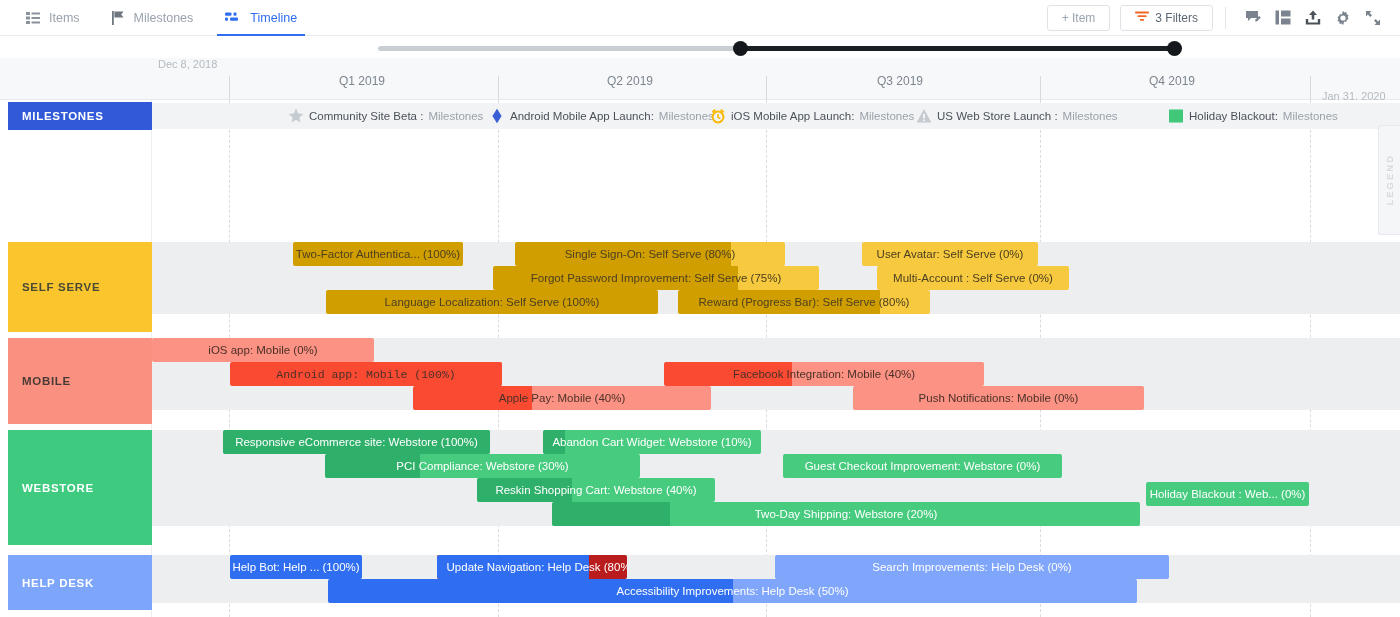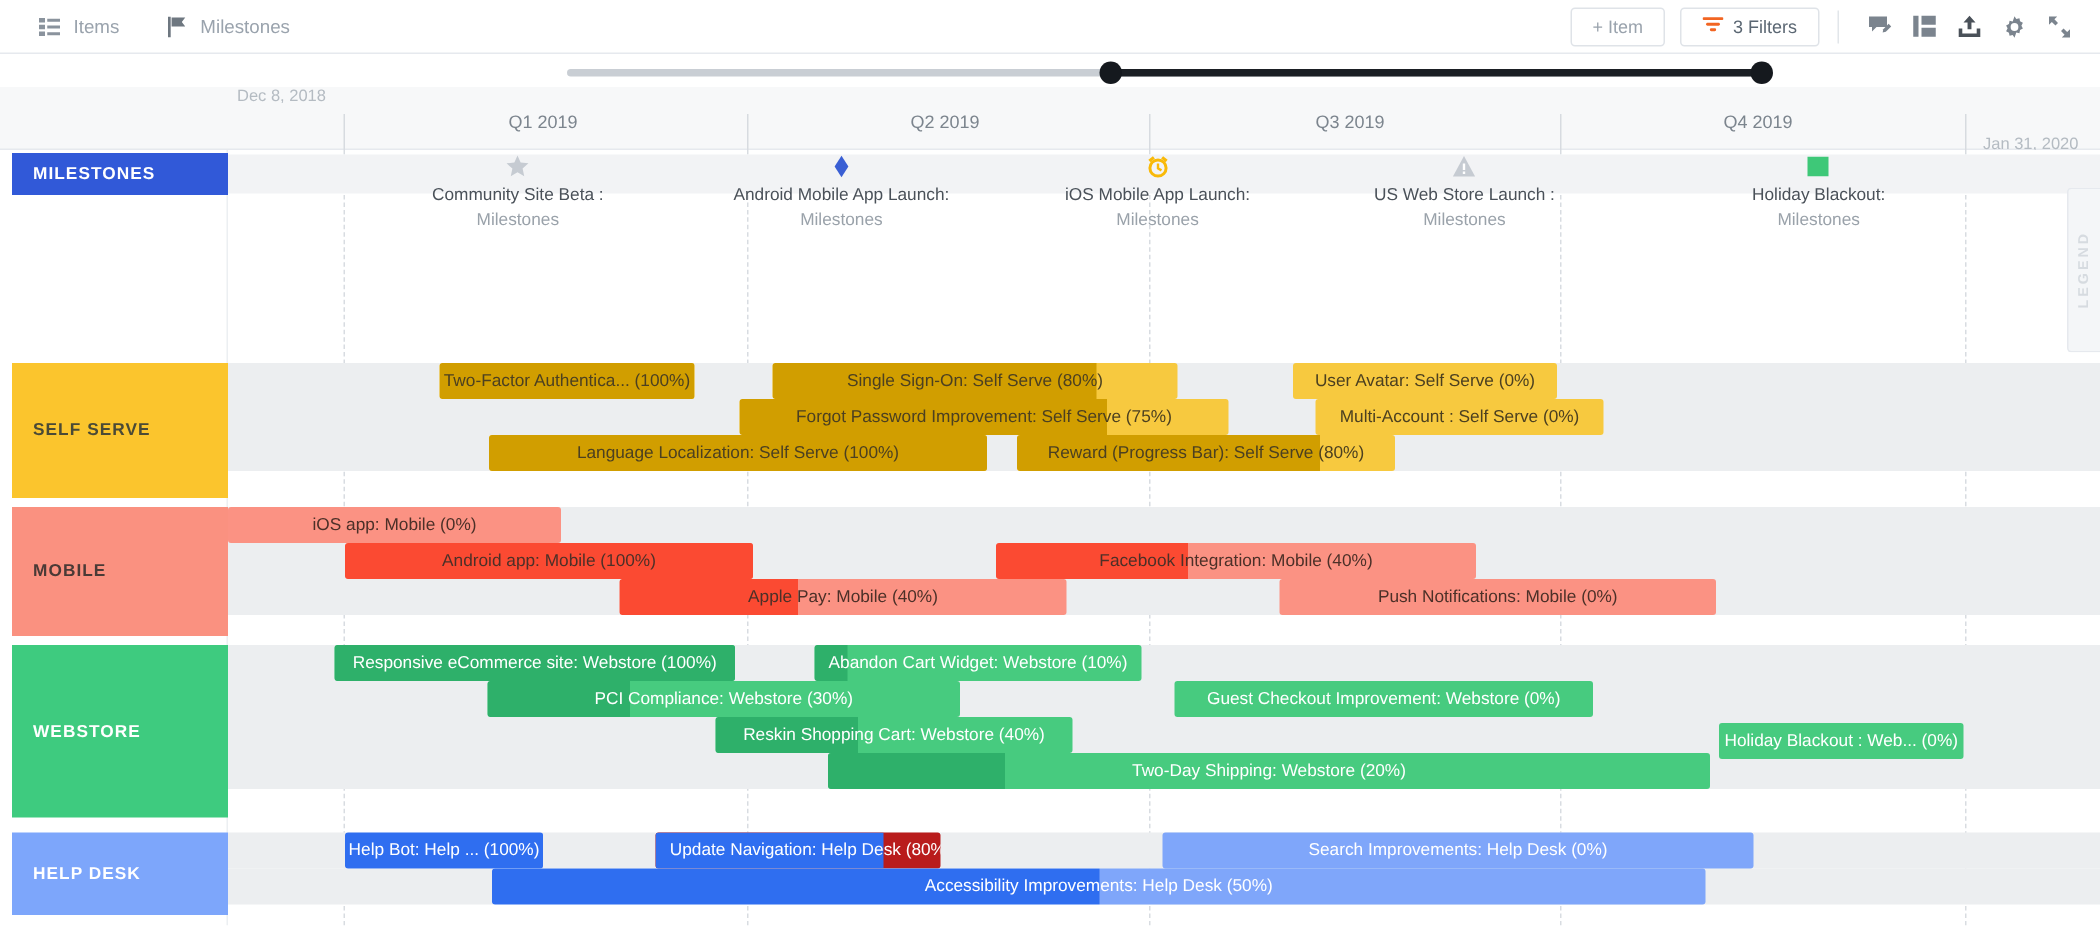--- a/index.html
+++ b/index.html
@@ -112,21 +112,21 @@
   }
   .bar .fill {
     position: absolute; left: 0; top: 0; bottom: 0; border-radius: 2px 0 0 2px;
   }
   .bar .txt { position: relative; z-index: 2; padding: 0 8px; }
 
   
   .msrow { position: absolute; left: 152px; right: 0; height: 26px; background: #f2f3f5; }
   .milestone {
     position: absolute; display: flex; align-items: center; gap: 5px;
-    height: 26px; font-size: 11.5px; color: #4a5159; z-index: 3; cursor: pointer; flex-direction: column;
+    height: 26px; font-size: 11.5px; color: #4a5159; z-index: 3; cursor: pointer;
   }
   .ms-label-sub { color: #9aa2aa; }
 
   .legendtab {
     position: absolute; right: 0; top: 125px; width: 22px; height: 110px;
     background: #f4f6f8; border: 1px solid #e6e9ee; border-right: none;
     border-radius: 3px 0 0 3px;
     display: flex; align-items: center; justify-content: center;
     z-index: 6; cursor: pointer;
   }
@@ -158,20 +158,31 @@
     <div class="tab">
       <span class="ic">
         <svg width="13" height="14" viewBox="0 0 13 14">
           <rect x="0" y="0" width="1.8" height="14" fill="#6e7780"></rect>
           <path d="M2.4 0.6 H11.5 L9.2 3.6 L11.5 6.6 H2.4 Z" fill="#6e7780"></path>
         </svg>
       </span>
       <span>Milestones</span>
     </div>
 
+    <div class="tab active">
+      <span class="ic">
+        <svg width="16" height="12" viewBox="0 0 16 12">
+          <rect x="0" y="0.5" width="6.5" height="3.2" rx="1" fill="#2f6ef0"></rect>
+          <rect x="8.5" y="0.5" width="3" height="3.2" rx="1" fill="#2f6ef0"></rect>
+          <rect x="0" y="5.6" width="3" height="3.2" rx="1" fill="#2f6ef0"></rect>
+          <rect x="5" y="5.6" width="8" height="3.2" rx="1" fill="#2f6ef0"></rect>
+        </svg>
+      </span>
+      <span>Timeline</span>
+    </div>
   </div>
 
   <div class="toolbar">
     <div class="tbtn">+ Item</div>
 
     <div class="tbtn filters">
       <span>
         <svg width="14" height="11" viewBox="0 0 14 11">
           <rect x="0" y="0.5" width="14" height="1.9" rx="0.9" fill="#f26522"></rect>
           <rect x="2.4" y="4.2" width="9.2" height="1.9" rx="0.9" fill="#f26522"></rect>
@@ -287,21 +298,21 @@
         <div class="fill" style="width: 100%; background: rgb(209, 158, 0);"></div>
         <span class="txt">Language Localization: Self Serve (100%)</span>
       </div>
       <div class="bar" style="left: 678px; width: 252px; top: 190px; background: rgb(247, 201, 63); color: rgb(76, 64, 32);">
         <div class="fill" style="width: 80%; background: rgb(209, 158, 0);"></div>
         <span class="txt">Reward (Progress Bar): Self Serve (80%)</span>
       </div>
       <div class="bar" style="left: 152px; width: 222px; top: 238px; background: rgb(251, 146, 131); color: rgb(76, 48, 40);">
         <span class="txt">iOS app: Mobile (0%)</span>
       </div>
-      <div class="bar" style="left: 230px; width: 272px; top: 262px; background: rgb(251, 146, 131); color: rgb(76, 48, 40);">
+      <div class="bar" style="left: 230px; width: 272px; top: 262px; background: rgb(251, 146, 131); color: rgb(76, 48, 40); font-family: Liberation Mono, monospace;">
         <div class="fill" style="width: 100%; background: rgb(251, 74, 50);"></div>
         <span class="txt">Android app: Mobile (100%)</span>
       </div>
       <div class="bar" style="left: 664px; width: 320px; top: 262px; background: rgb(251, 146, 131); color: rgb(76, 48, 40);">
         <div class="fill" style="width: 40%; background: rgb(251, 74, 50);"></div>
         <span class="txt">Facebook Integration: Mobile (40%)</span>
       </div>
       <div class="bar" style="left: 413px; width: 298px; top: 286px; background: rgb(251, 146, 131); color: rgb(76, 48, 40);">
         <div class="fill" style="width: 40%; background: rgb(251, 74, 50);"></div>
         <span class="txt">Apple Pay: Mobile (40%)</span>

